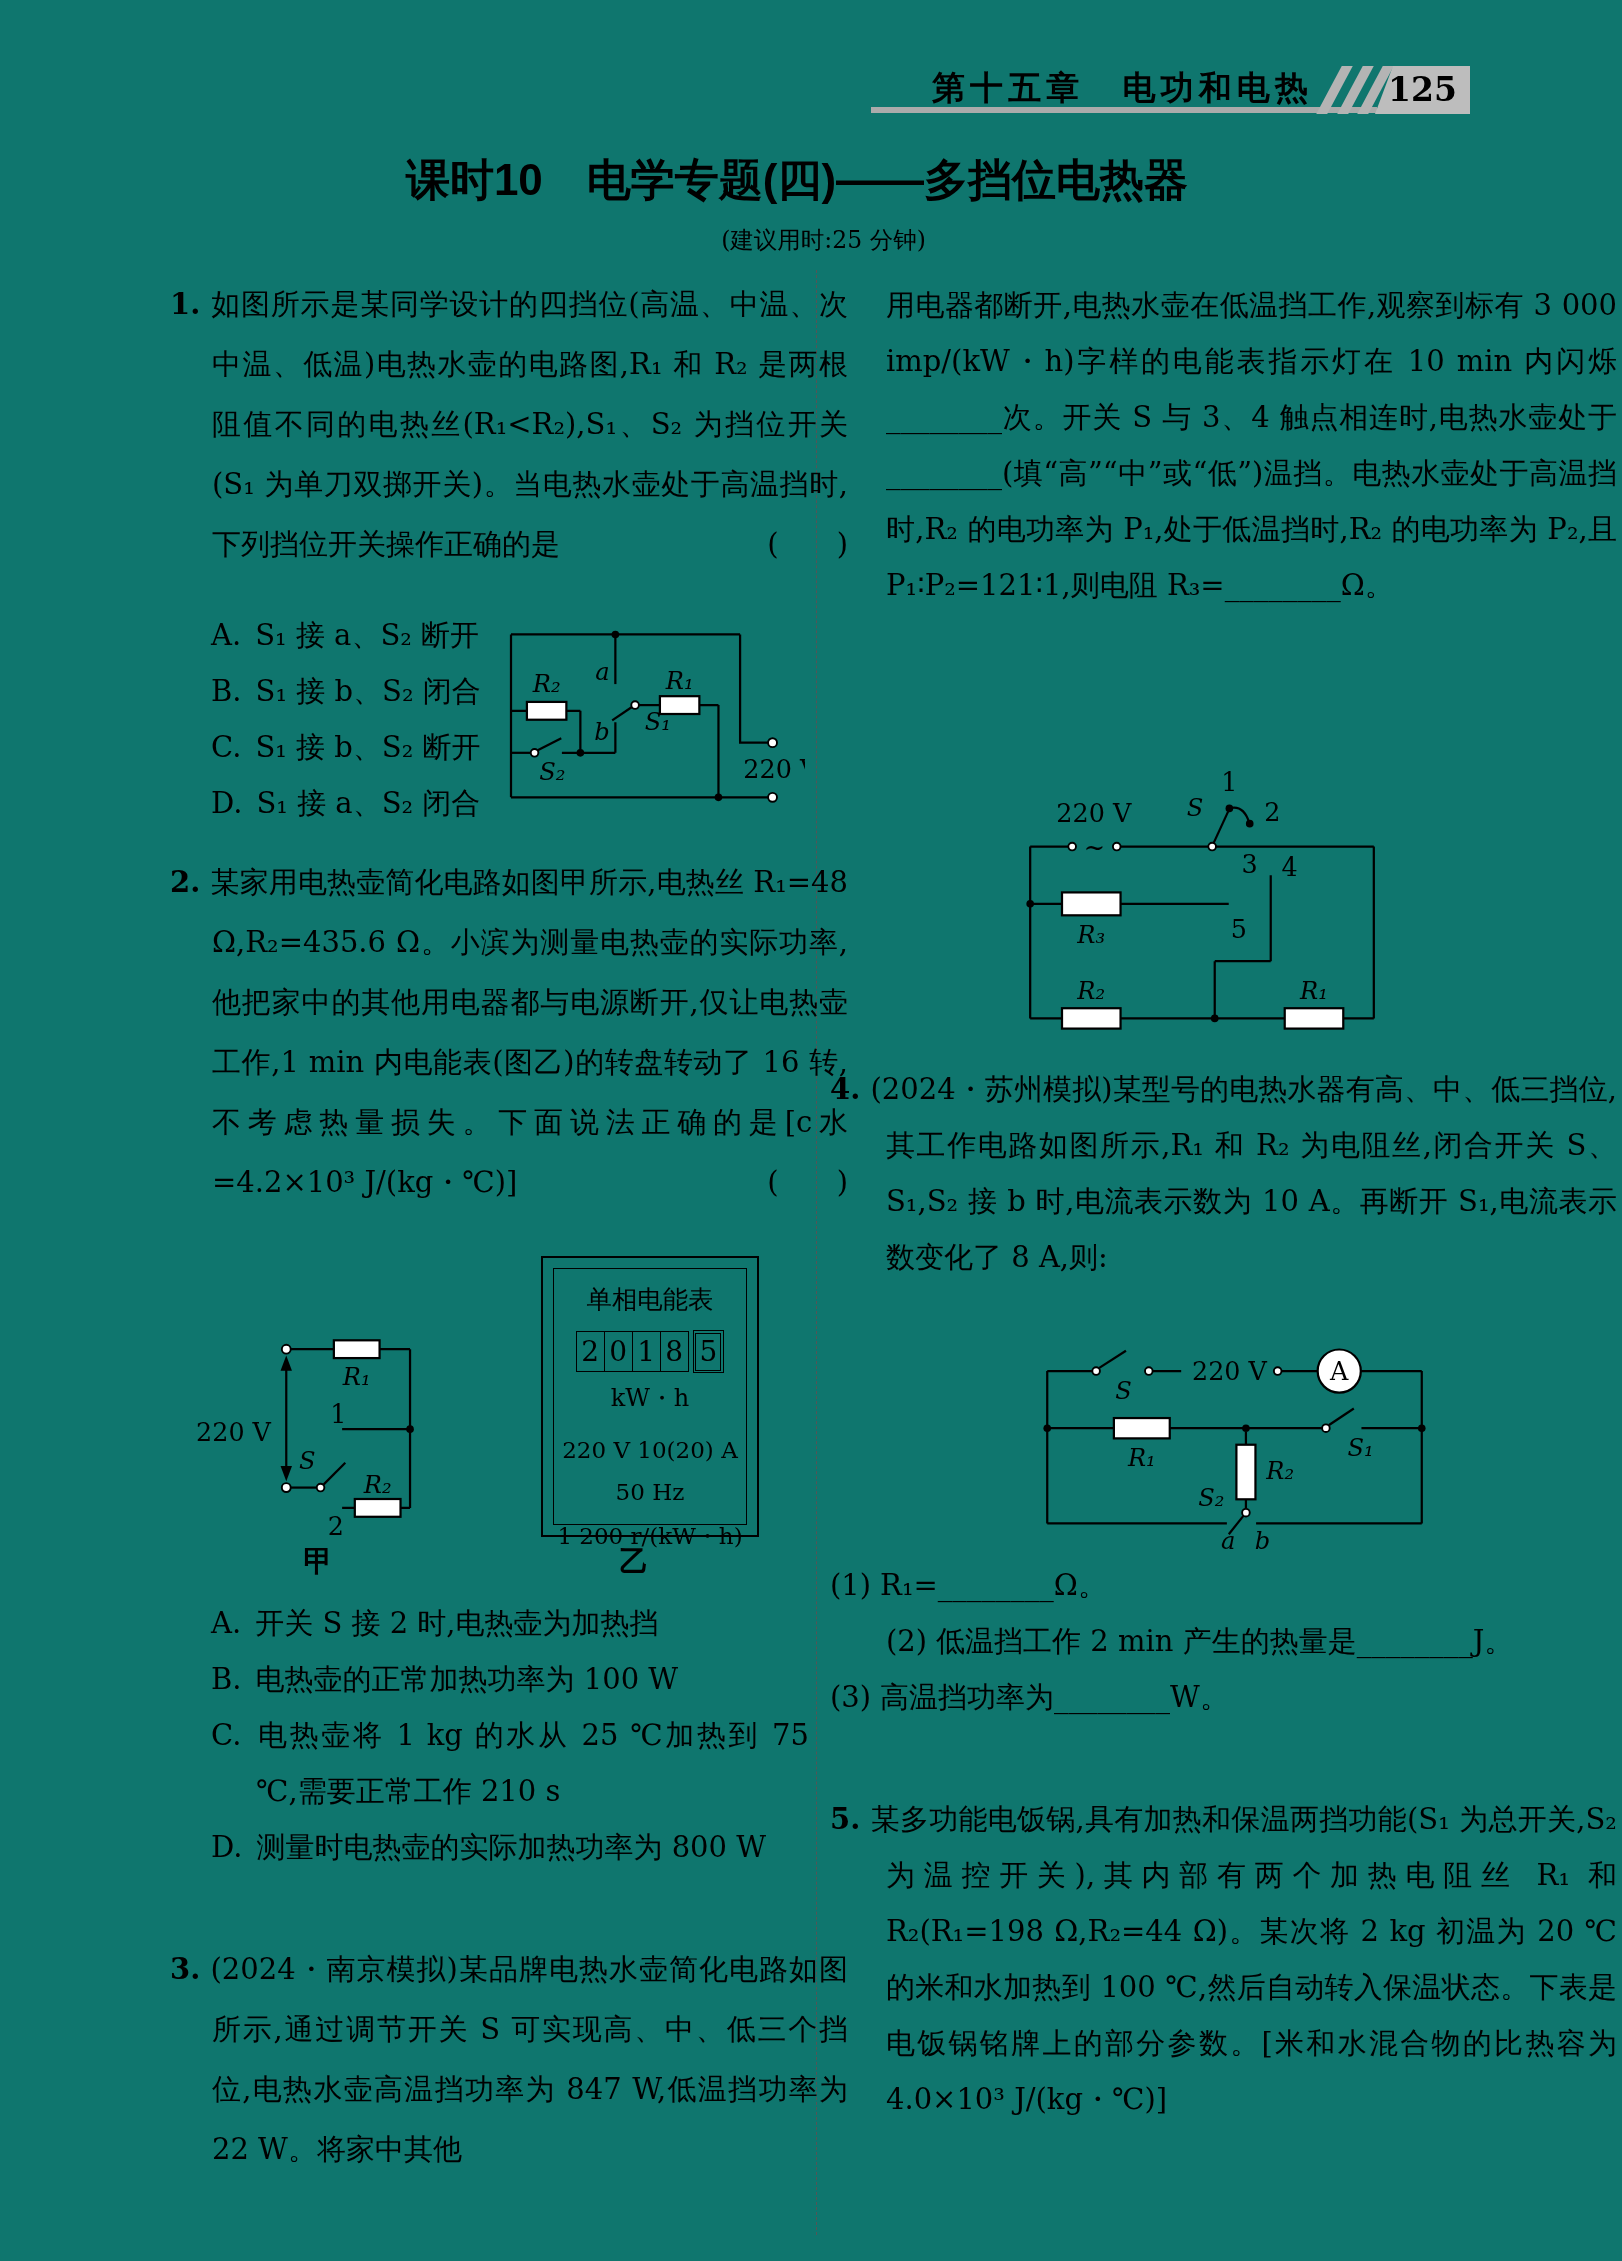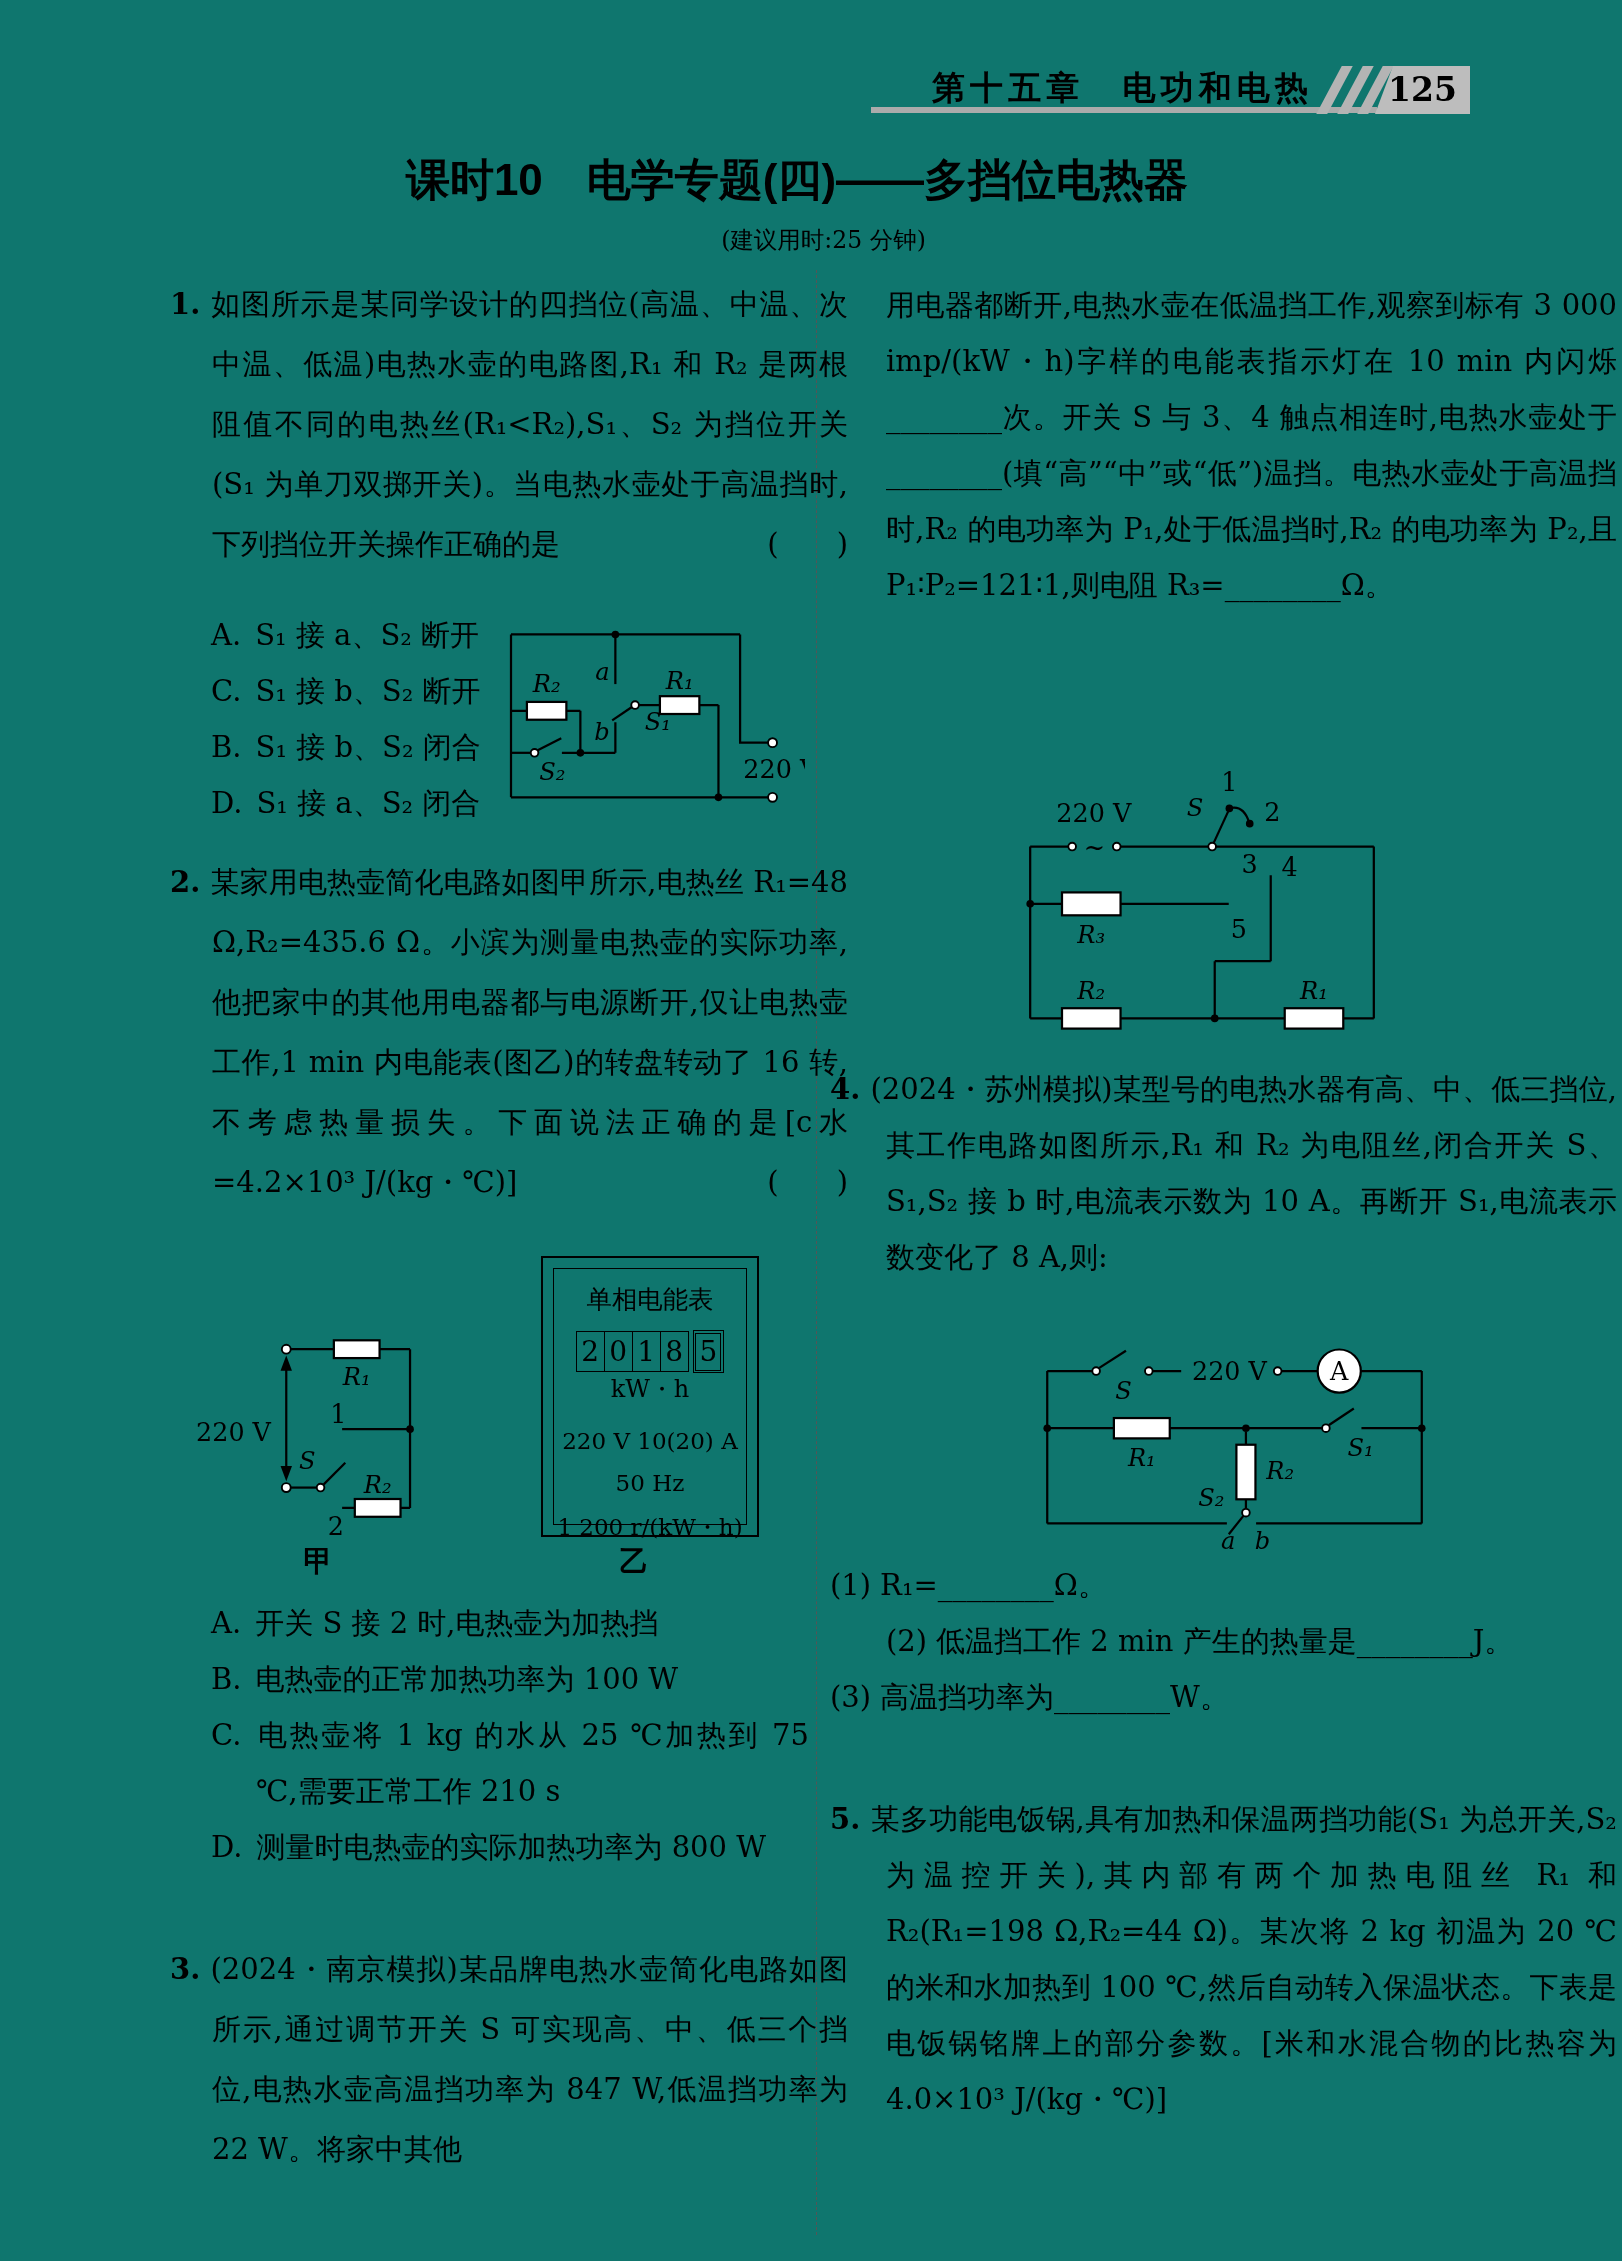--- a/index.html
+++ b/index.html
@@ -49,21 +49,21 @@
     box-sizing:border-box;padding:10px;}
   .meter-inner{width:100%;height:100%;border:1.9px solid #000;box-sizing:border-box;
     display:flex;flex-direction:column;align-items:center;}
   .meter-title{font-size:25.4px;margin-top:14px;}
   .digits{display:flex;margin-top:12.7px;align-items:center;}
   .digit{width:27px;height:39px;border:1.9px solid #000;border-left:none;font-size:28px;
     display:flex;align-items:center;justify-content:center;}
   .digit.first{border-left:1.9px solid #000;}
   .digit-wrap{border:1.9px solid #000;padding:1.9px;margin-left:3.8px;}
   .digit-wrap .digit{border:1.9px solid #000;width:24px;height:36px;}
-  .meter-unit{font-size:24px;}
+  .meter-unit{font-size:24px;margin-top:9px;}
   .meter-spec{font-size:23px;margin-top:16px;white-space:nowrap;}
   .disc{margin-top:6.4px;}
 </style>
 </head>
 <body>
 
 <div class="page">
 
   <div class="chapter">第十五章　电功和电热</div>
   <div class="hbar"></div>
@@ -78,22 +78,22 @@
   <div class="subtitle">(建议用时:25 分钟)</div>
   <div class="divider"></div>
 
   <div class="para lh-l prob" style="left:170px;top:274px;width:636px;">
     <b class="pnum">1.</b><span>如图所示是某同学设计的四挡位(高温、中温、次中温、低温)电热水壶的电路图,R₁ 和 R₂ 是两根阻值不同的电热丝(R₁&lt;R₂),S₁、S₂ 为挡位开关(S₁ 为单刀双掷开关)。当电热水壶处于高温挡时,下列挡位开关操作正确的是</span>
     <span class="ansparen">(　　)</span>
   </div>
 
   <div class="optlist" style="left:211px;top:607px;width:305px;">
     <div class="opt"><span class="olab">A.</span><span>S₁ 接 a、S₂ 断开</span></div>
+    <div class="opt"><span class="olab">B.</span><span>S₁ 接 b、S₂ 闭合</span></div>
     <div class="opt"><span class="olab">C.</span><span>S₁ 接 b、S₂ 断开</span></div>
-    <div class="opt"><span class="olab">B.</span><span>S₁ 接 b、S₂ 闭合</span></div>
     <div class="opt"><span class="olab">D.</span><span>S₁ 接 a、S₂ 闭合</span></div>
   </div>
 
   <svg class="fig" style="left:490px;top:595px;" width="315" height="210" viewBox="0 0 495 330">
     <path d="M33,62 H393 M393,62 V232 H438 M33,318 H438 M33,62 V318"></path>
     <path d="M197,62 V140"></path>
     <path d="M33,182 H58 M120,182 H142 M142,182 V243"></path>
     <rect class="res" x="58" y="168" width="62" height="28"></rect>
     <path d="M33,248 H64"></path>
     <circle class="term" cx="70" cy="248" r="6"></circle>

